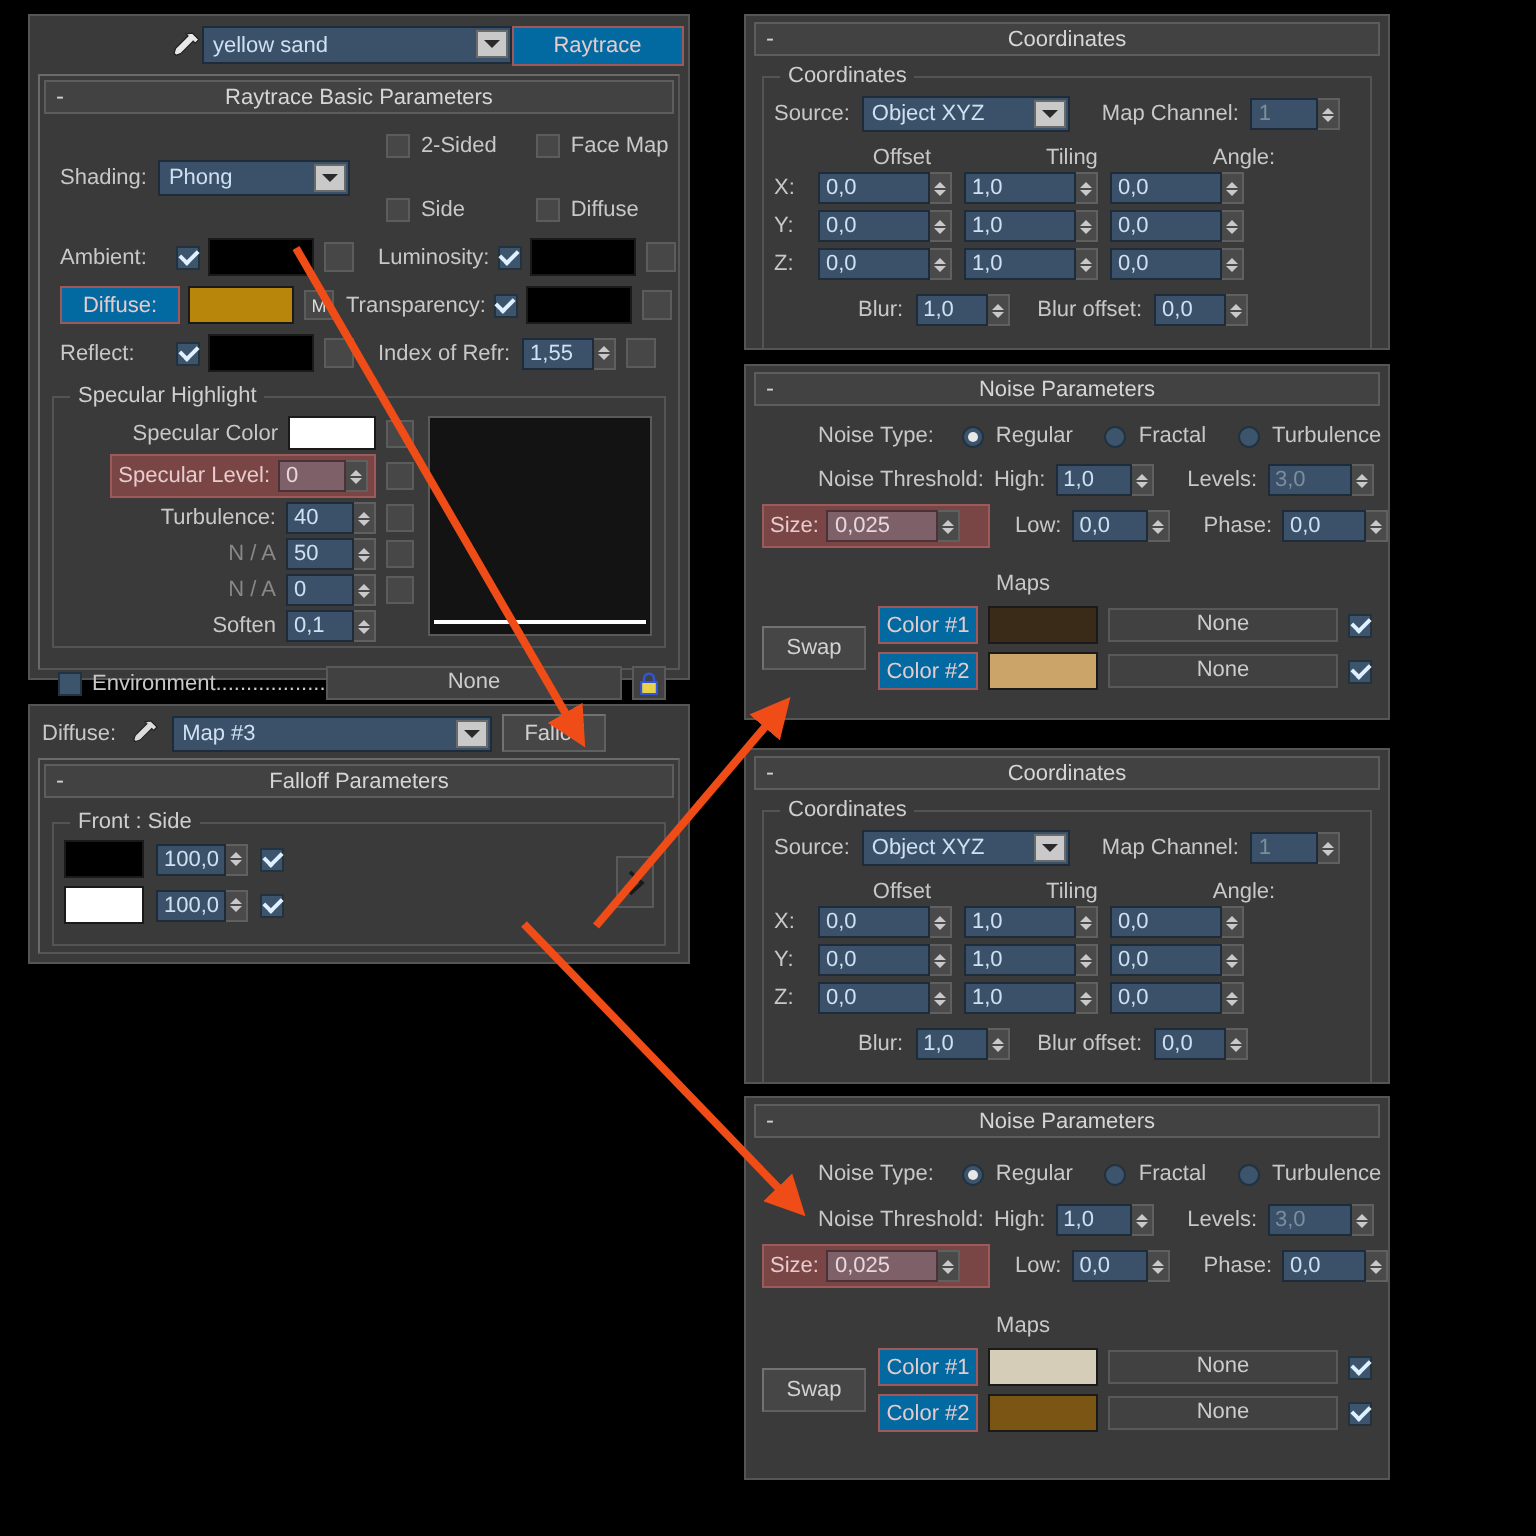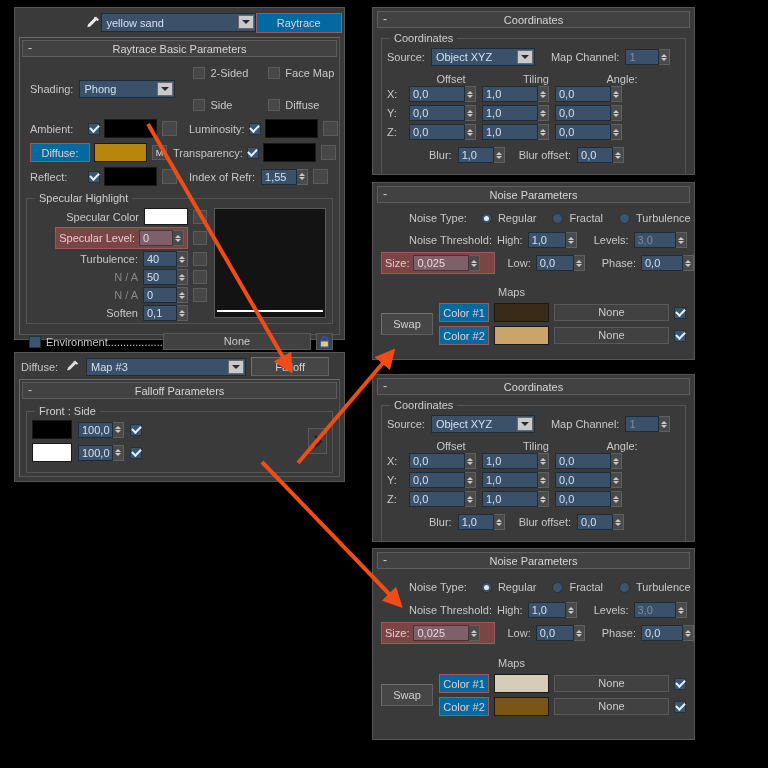--- a/index.html
+++ b/index.html
@@ -353,21 +353,21 @@
         <svg width="15" height="15" viewBox="0 0 16 16">
           <path d="M11.2 1.6 L14.4 4.8 L12.6 6.6 L11.6 5.6 L5.4 11.8 L3 12.6 L2 11.6 L2.8 9.2 L9 3 L8 2 Z" fill="#dcdcdc" stroke="#202020" stroke-width="0.6"></path>
         </svg>
       </span>
       <div class="combo" style="width:160px;height:18px;">
         <span>Map #3</span>
         <span class="arrow">
             <i></i>
           </span>
       </div>
-      <div class="btn" style="width:78px;height:19px;">Falloff</div>
+      <div class="btn" style="width:52px;height:19px;">Falloff</div>
     </div>
 
     <div class="rollup" style="margin:2px 4px;height:98px;">
       <div class="rollup-title">
         <span class="minus">-</span>
         <span>Falloff Parameters</span>
       </div>
       <div class="group" style="margin-top:12px;height:62px;padding-top:8px;">
         <span class="glabel">Front : Side</span>
         <div style="display:flex;align-items:center;">

